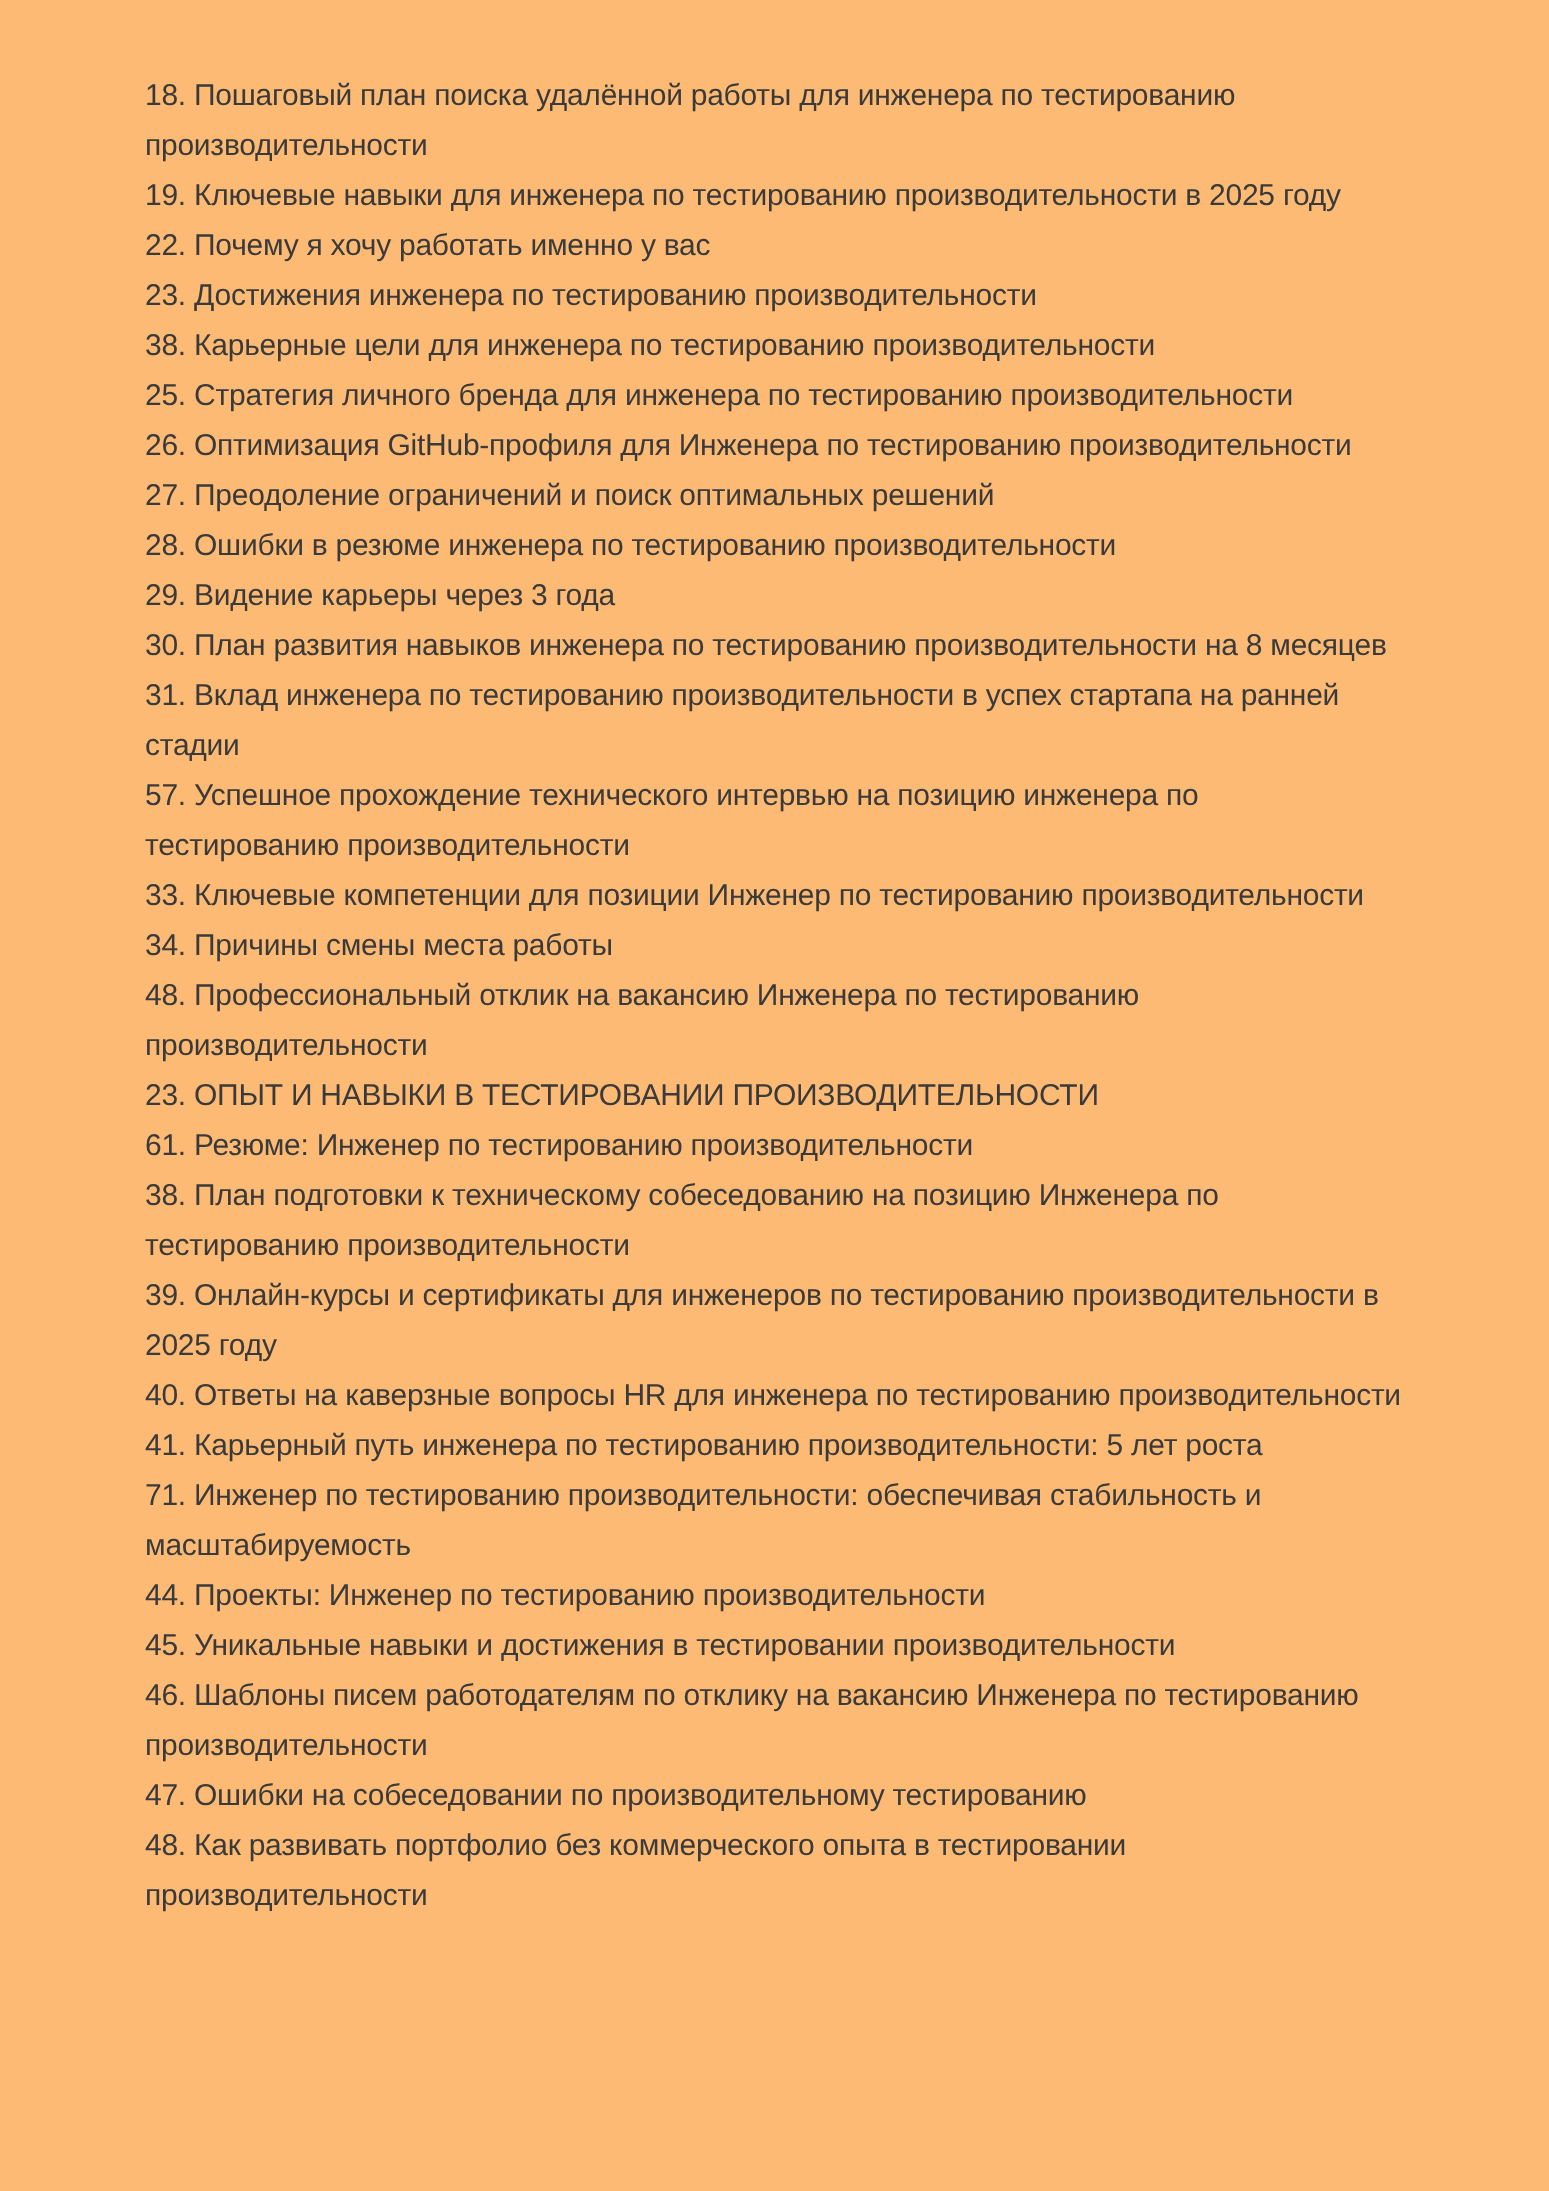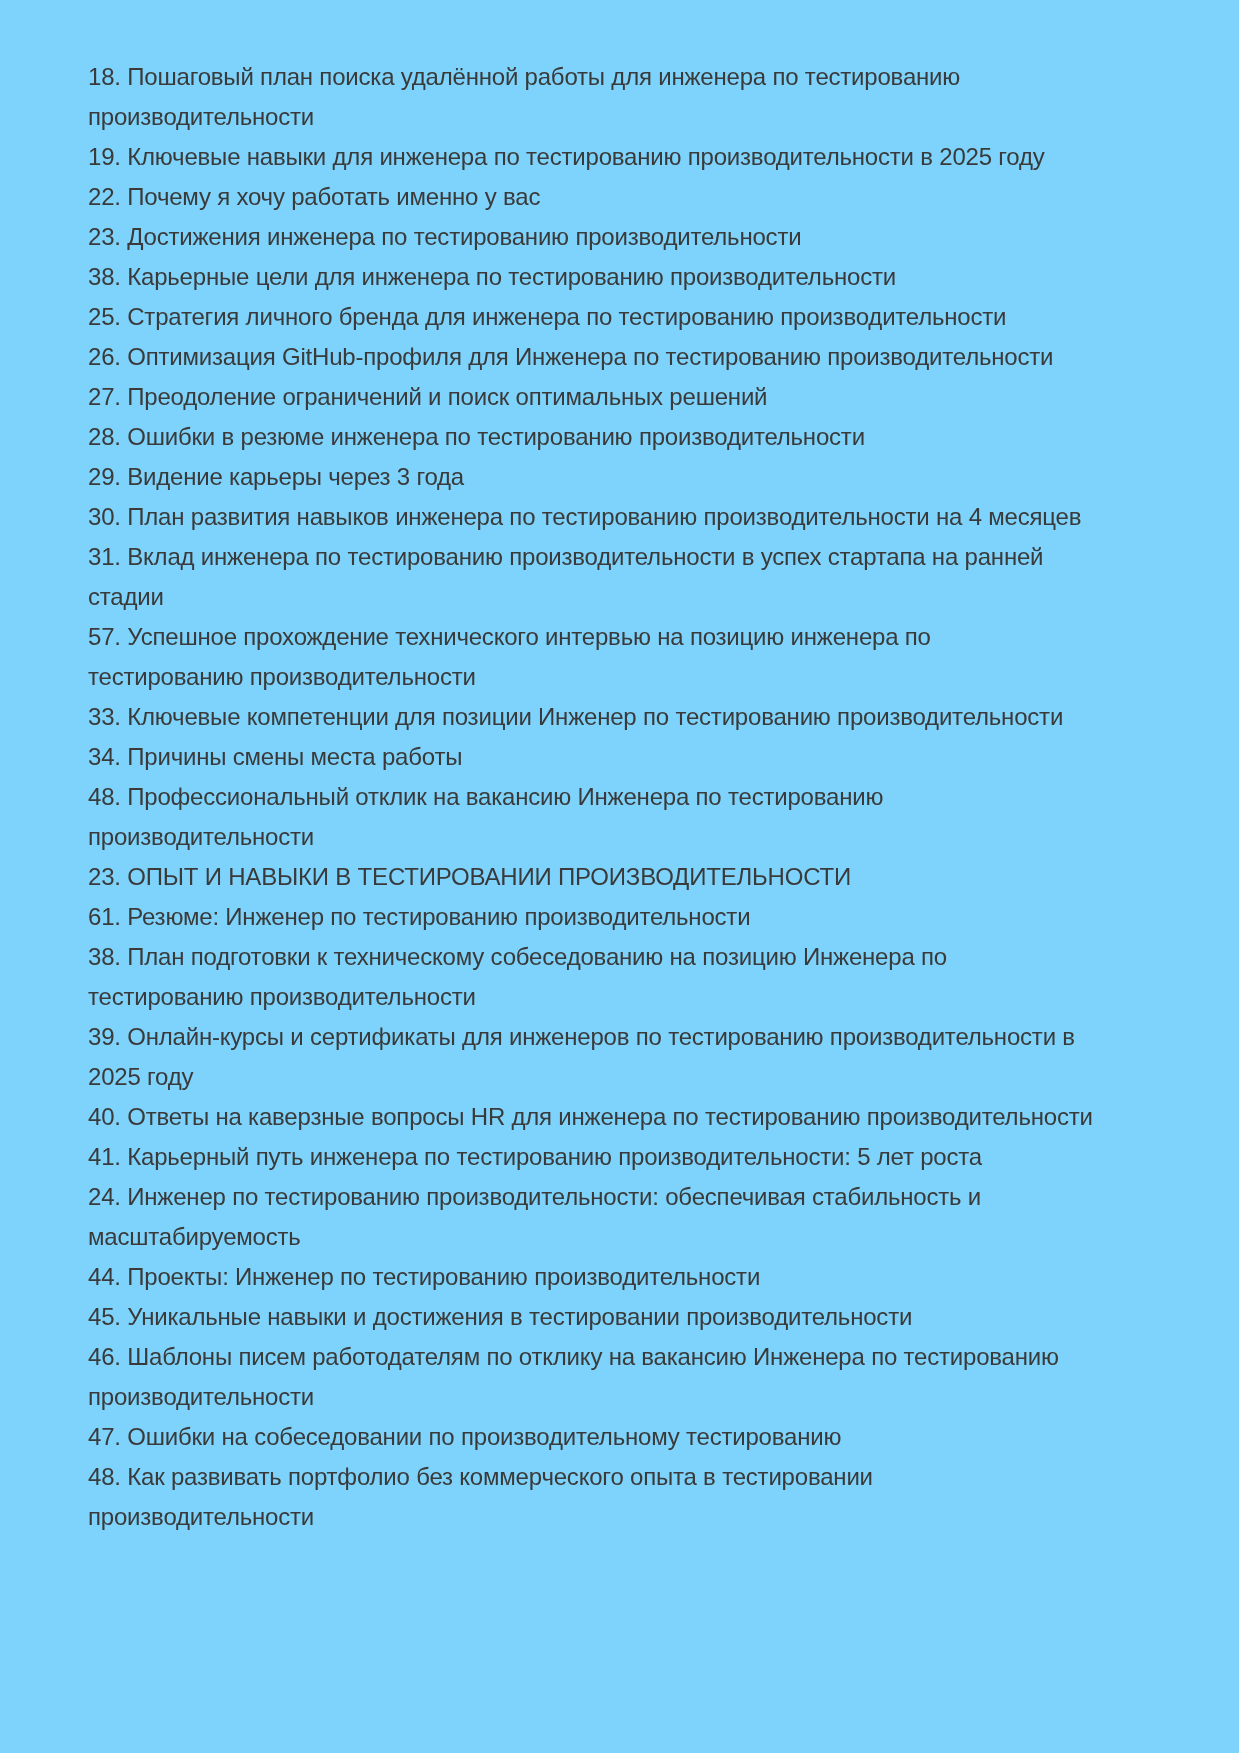--- a/index.html
+++ b/index.html
@@ -8,22 +8,22 @@
   }
   body {
     font-family: "Liberation Sans", "DejaVu Sans", sans-serif;
     background: #ffffff;
   }
   .page {
     position: relative;
     width: 1239px;
     height: 1753px;
     box-sizing: border-box;
-    padding: 57px 60px 0 88px;
-    background: #7dd3fc;
+    padding: 57px 60px 0 116px;
+    background: #fdba74;
     overflow: hidden;
   }
   .list {
     width: 100%;
   }
   .item {
     margin: 0;
     padding: 0;
   }
   .line {
@@ -66,21 +66,21 @@
       <div class="item">
         <p class="line">27. Преодоление ограничений и поиск оптимальных решений</p>
       </div>
       <div class="item">
         <p class="line">28. Ошибки в резюме инженера по тестированию производительности</p>
       </div>
       <div class="item">
         <p class="line">29. Видение карьеры через 3 года</p>
       </div>
       <div class="item">
-        <p class="line">30. План развития навыков инженера по тестированию производительности на 4 месяцев</p>
+        <p class="line">30. План развития навыков инженера по тестированию производительности на 8 месяцев</p>
       </div>
       <div class="item">
         <p class="line">31. Вклад инженера по тестированию производительности в успех стартапа на ранней</p>
         <p class="line">стадии</p>
       </div>
       <div class="item">
         <p class="line">57. Успешное прохождение технического интервью на позицию инженера по</p>
         <p class="line">тестированию производительности</p>
       </div>
       <div class="item">
@@ -107,21 +107,21 @@
         <p class="line">39. Онлайн-курсы и сертификаты для инженеров по тестированию производительности в</p>
         <p class="line">2025 году</p>
       </div>
       <div class="item">
         <p class="line">40. Ответы на каверзные вопросы HR для инженера по тестированию производительности</p>
       </div>
       <div class="item">
         <p class="line">41. Карьерный путь инженера по тестированию производительности: 5 лет роста</p>
       </div>
       <div class="item">
-        <p class="line">24. Инженер по тестированию производительности: обеспечивая стабильность и</p>
+        <p class="line">71. Инженер по тестированию производительности: обеспечивая стабильность и</p>
         <p class="line">масштабируемость</p>
       </div>
       <div class="item">
         <p class="line">44. Проекты: Инженер по тестированию производительности</p>
       </div>
       <div class="item">
         <p class="line">45. Уникальные навыки и достижения в тестировании производительности</p>
       </div>
       <div class="item">
         <p class="line">46. Шаблоны писем работодателям по отклику на вакансию Инженера по тестированию</p>

